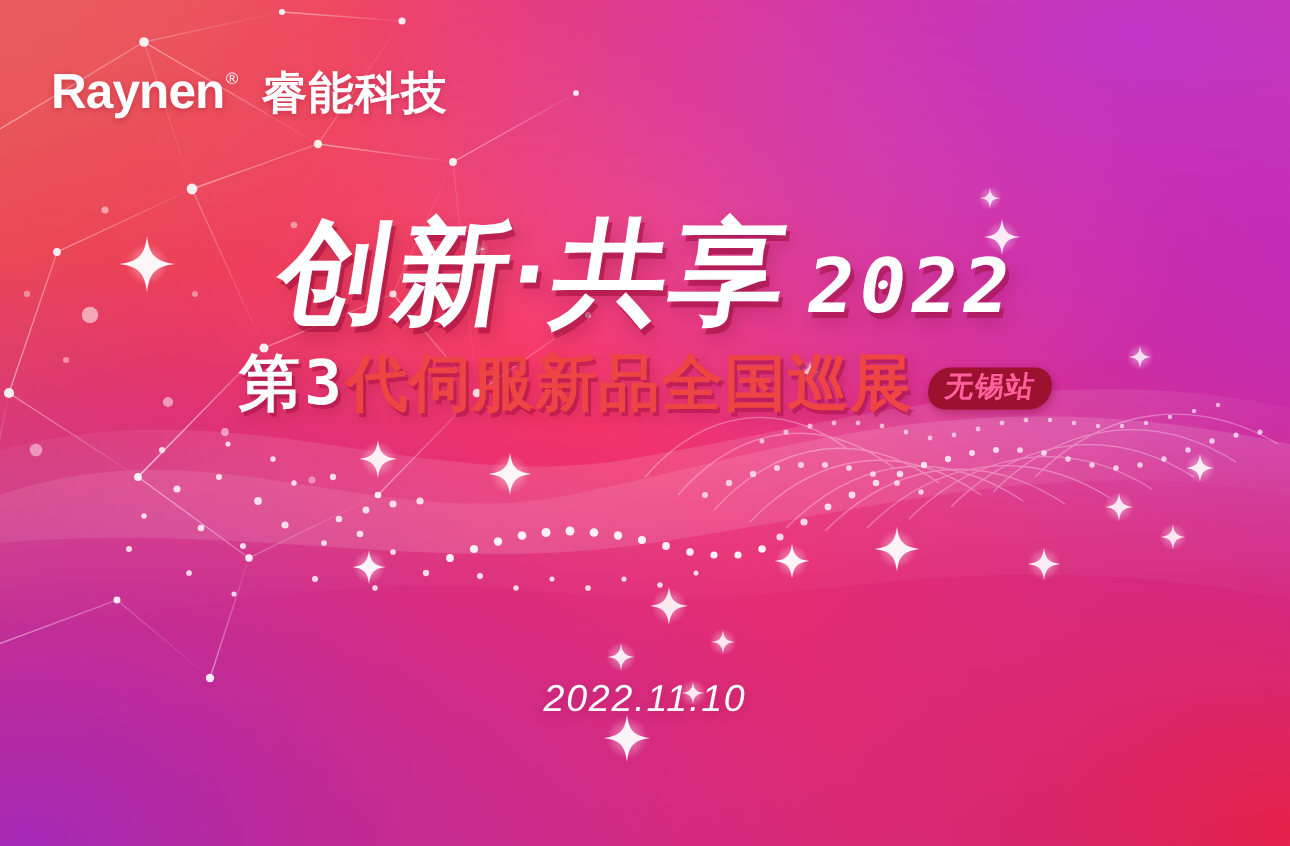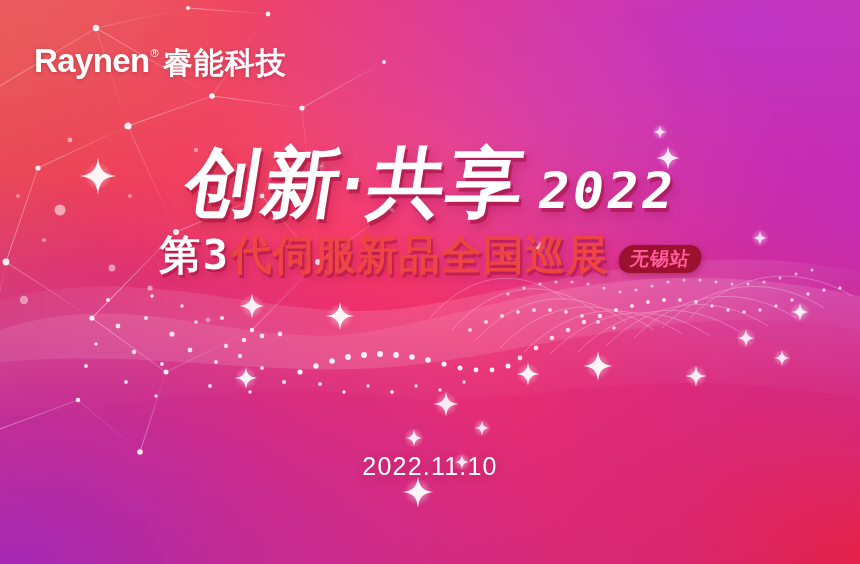--- a/index.html
+++ b/index.html
@@ -69,21 +69,21 @@
     top: -18px;
     left: 1px;
     font-weight: normal;
   }
   .logo-cn {
     font-size: 30px;
     font-weight: bold;
     color: #ffffff;
     letter-spacing: 1px;
     line-height: 1;
-    margin-left: 5px;
+    margin-left: 17px;
     position: relative;
     top: 1px;
   }
 
   
   .headline-block {
     position: absolute;
     left: 0;
     right: 0;
     top: 142px;
@@ -189,20 +189,21 @@
     top: 452px;
     text-align: center;
     z-index: 11;
   }
   .date-text {
     font-size: 25px;
     color: #ffffff;
     letter-spacing: 1.2px;
     font-weight: normal;
     text-shadow: 0 2px 8px rgba(140,8,50,0.35);
+    font-style: italic;
   }
 </style>
 </head>
 <body>
 
 <div id="banner">
 
   <div class="bg-base"></div>
   <div class="bg-sheen"></div>
 

